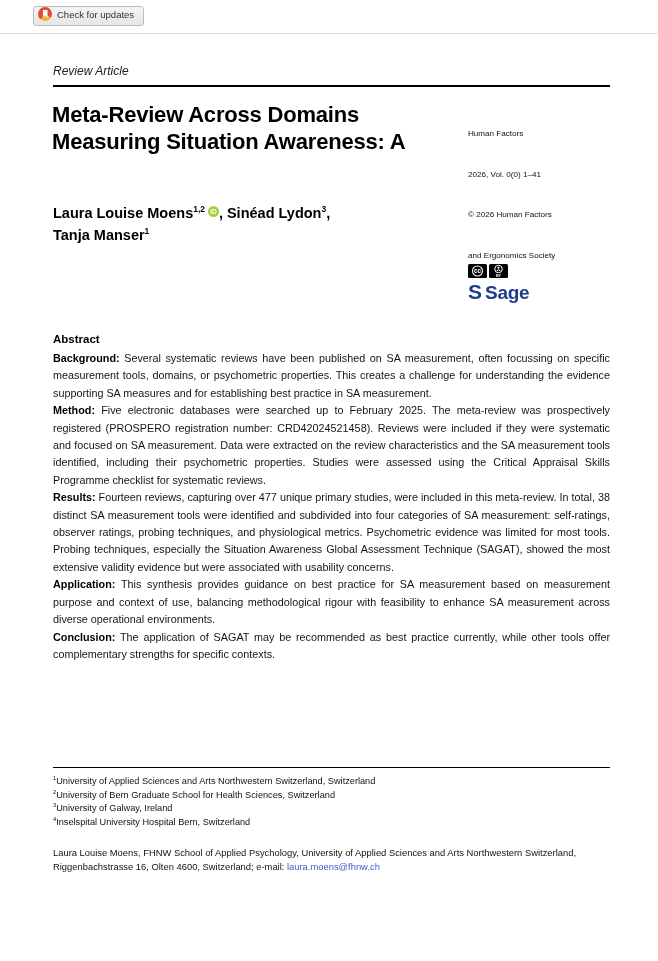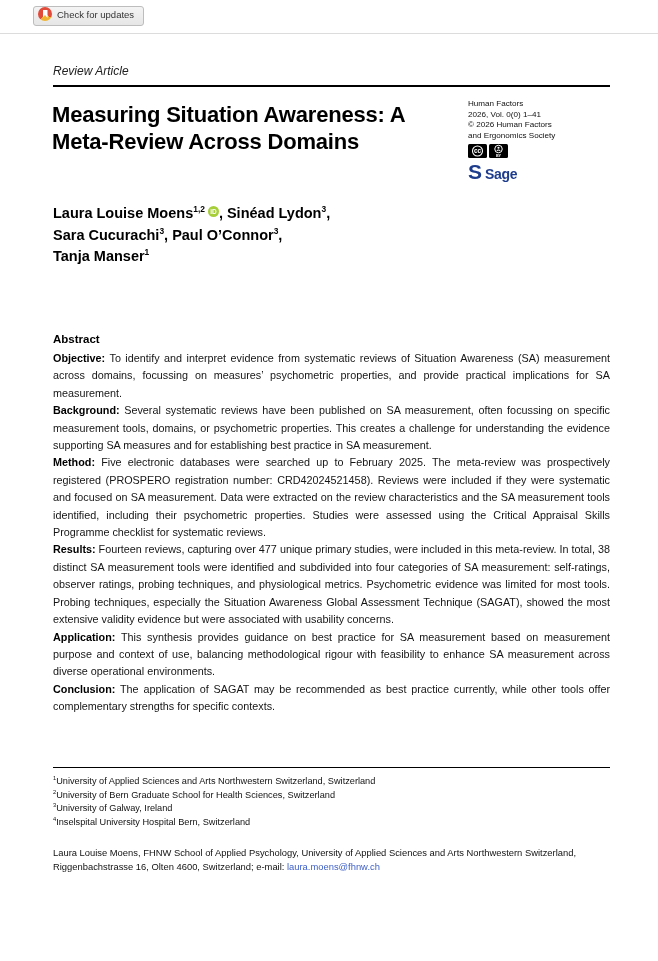--- a/index.html
+++ b/index.html
@@ -21,27 +21,27 @@
   }
   .ufu-icon{width:14px;height:14px;border-radius:50%;
     background:conic-gradient(from 120deg,#f0b434 0 105deg,#e04b3a 0);position:relative;flex:0 0 auto;}
   .ufu-icon::after{content:"";position:absolute;left:4.5px;top:3px;width:5px;height:8px;background:#fff;
     clip-path:polygon(0 0,100% 0,100% 100%,50% 62%,0 100%);}
   .kicker{position:absolute;left:53px;top:64px;font-style:italic;font-size:12px;color:#222;}
   .rule-top{position:absolute;left:53px;top:85px;width:557px;height:2px;background:#000;}
   .title{position:absolute;left:52px;top:101px;font-size:22px;line-height:27px;font-weight:700;
     color:#000;letter-spacing:-0.2px;}
   .meta{position:absolute;left:468px;top:99px;width:165px;font-size:8.1px;line-height:10.7px;color:#111;}
-  .meta .m-line{white-space:nowrap;}
+  .meta .m-line{white-space:nowrap;margin-top:30px;}
   .meta .link{color:var(--link);cursor:pointer;}
   .cc-badge{display:block;margin:2px 0 3px;}
   .sage-logo{display:flex;align-items:baseline;gap:3px;margin-top:4px;color:var(--navy);
     font-weight:700;cursor:default;}
   .sage-logo .sage-s{font-size:21px;line-height:20px;}
-  .sage-logo .sage-word{font-size:14px;letter-spacing:-0.3px;}
+  .sage-logo .sage-word{font-size:19px;letter-spacing:-0.3px;}
   .authors{position:absolute;left:53px;top:203px;font-size:14.5px;font-weight:700;line-height:21.5px;color:#000;}
   .authors sup{font-size:0.58em;line-height:0;}
   .orcid{display:inline-block;width:11px;height:11px;border-radius:50%;background:var(--orcid);
     color:#fff;font-size:6.5px;font-weight:700;text-align:center;line-height:11px;
     margin-left:3px;vertical-align:4px;cursor:pointer;}
   .abstract-head{position:absolute;left:53px;top:333px;font-size:11.5px;font-weight:700;color:#000;}
   .abstract-body{position:absolute;left:53px;top:350px;width:557px;font-size:10.8px;
     line-height:17.4px;text-align:justify;color:#151515;}
   .abstract-body p{margin:0;}
   .abstract-body b{color:#000;}
@@ -62,22 +62,22 @@
   <div class="update-badge">
     <span class="ufu-icon"></span>
     <span>Check for updates</span>
   </div>
 
   <div class="kicker">Review Article</div>
 
   <div class="rule-top"></div>
 
   <div class="title">
+    <div>Meta-Review Across Domains</div>
     <div>Measuring Situation Awareness: A</div>
-    <div>Meta-Review Across Domains</div>
   </div>
 
   <div class="meta">
     <div id="meta-top">
         <div class="m-line">Human Factors</div>
         <div class="m-line">2026, Vol. 0(0) 1–41</div>
         <div class="m-line">© 2026 Human Factors</div>
         <div class="m-line">and Ergonomics Society</div>
       </div>
     <svg class="cc-badge" width="40" height="14" viewBox="0 0 80 28" xmlns="http://www.w3.org/2000/svg">
@@ -91,27 +91,25 @@
       <text x="61" y="26.5" font-size="7.5" fill="#fff" text-anchor="middle" font-weight="bold" font-family="Liberation Sans, sans-serif">BY</text>
     </svg>
     <div class="sage-logo">
       <span class="sage-s">S</span>
       <span class="sage-word">Sage</span>
     </div>
   </div>
 
   <div class="authors" id="authors">
       <div>Laura Louise Moens<sup>1,2</sup><span class="orcid">iD</span>, Sinéad Lydon<sup>3</sup>,</div>
-      <div>Sara Cucurachi<sup>3</sup>, Paul O’Connor<sup>3</sup>,</div>
       <div>Tanja Manser<sup>1</sup></div>
     </div>
 
   <div class="abstract-head">Abstract</div>
   <div class="abstract-body" id="abstract-body">
-      <p><b>Objective:</b> To identify and interpret evidence from systematic reviews of Situation Awareness (SA) measurement across domains, focussing on measures’ psychometric properties, and provide practical implications for SA measurement.</p>
       <p><b>Background:</b> Several systematic reviews have been published on SA measurement, often focussing on specific measurement tools, domains, or psychometric properties. This creates a challenge for understanding the evidence supporting SA measures and for establishing best practice in SA measurement.</p>
       <p><b>Method:</b> Five electronic databases were searched up to February 2025. The meta-review was prospectively registered (PROSPERO registration number: CRD42024521458). Reviews were included if they were systematic and focused on SA measurement. Data were extracted on the review characteristics and the SA measurement tools identified, including their psychometric properties. Studies were assessed using the Critical Appraisal Skills Programme checklist for systematic reviews.</p>
       <p><b>Results:</b> Fourteen reviews, capturing over 477 unique primary studies, were included in this meta-review. In total, 38 distinct SA measurement tools were identified and subdivided into four categories of SA measurement: self-ratings, observer ratings, probing techniques, and physiological metrics. Psychometric evidence was limited for most tools. Probing techniques, especially the Situation Awareness Global Assessment Technique (SAGAT), showed the most extensive validity evidence but were associated with usability concerns.</p>
       <p><b>Application:</b> This synthesis provides guidance on best practice for SA measurement based on measurement purpose and context of use, balancing methodological rigour with feasibility to enhance SA measurement across diverse operational environments.</p>
       <p><b>Conclusion:</b> The application of SAGAT may be recommended as best practice currently, while other tools offer complementary strengths for specific contexts.</p>
     </div>
 
   <div class="rule-foot"></div>
 
   <div class="footnotes" id="footnotes">

